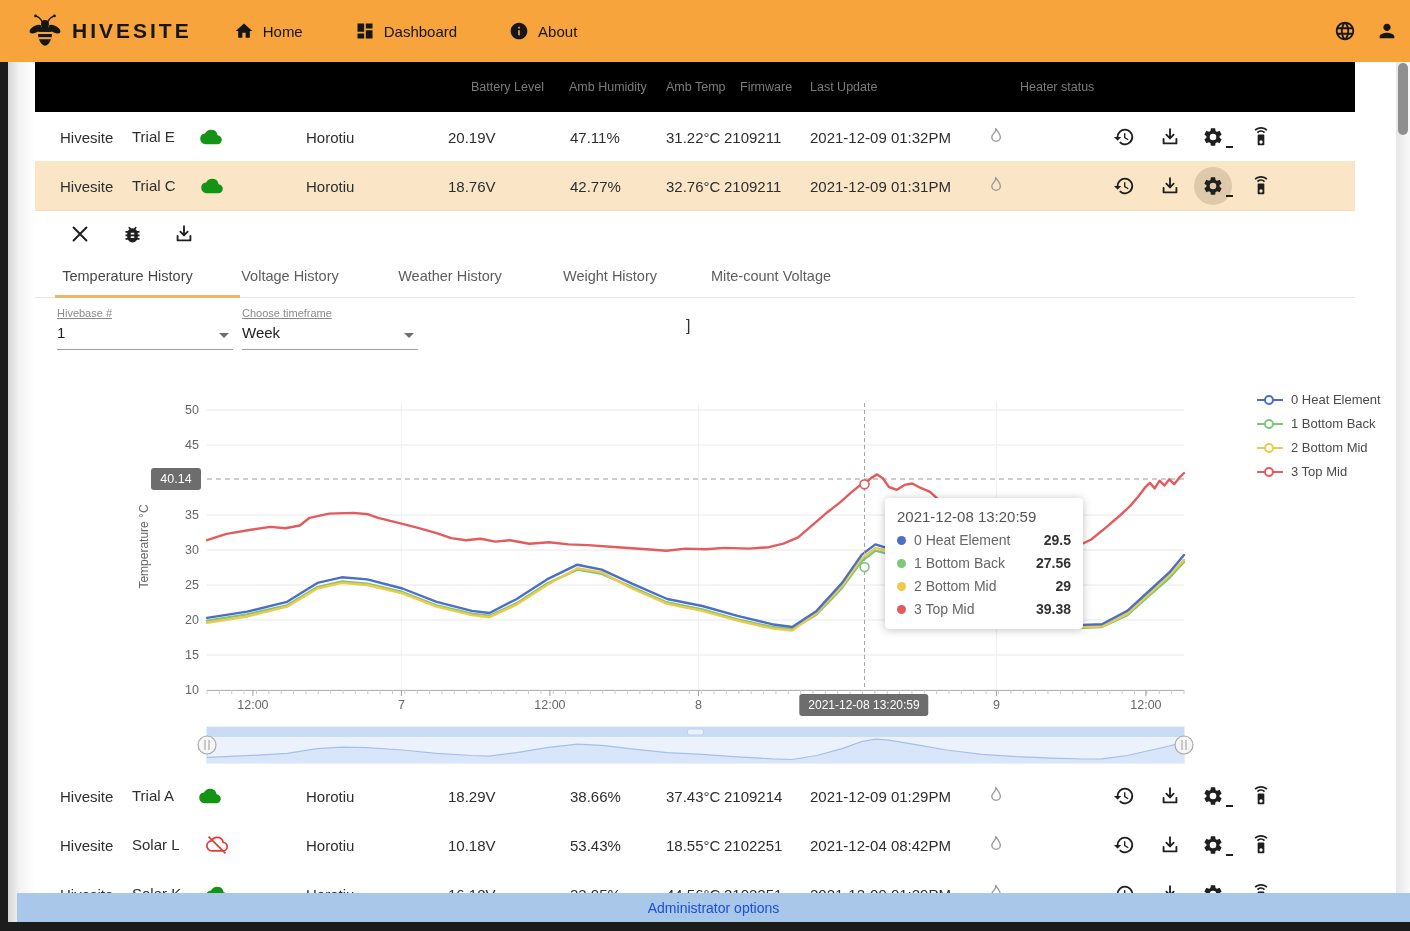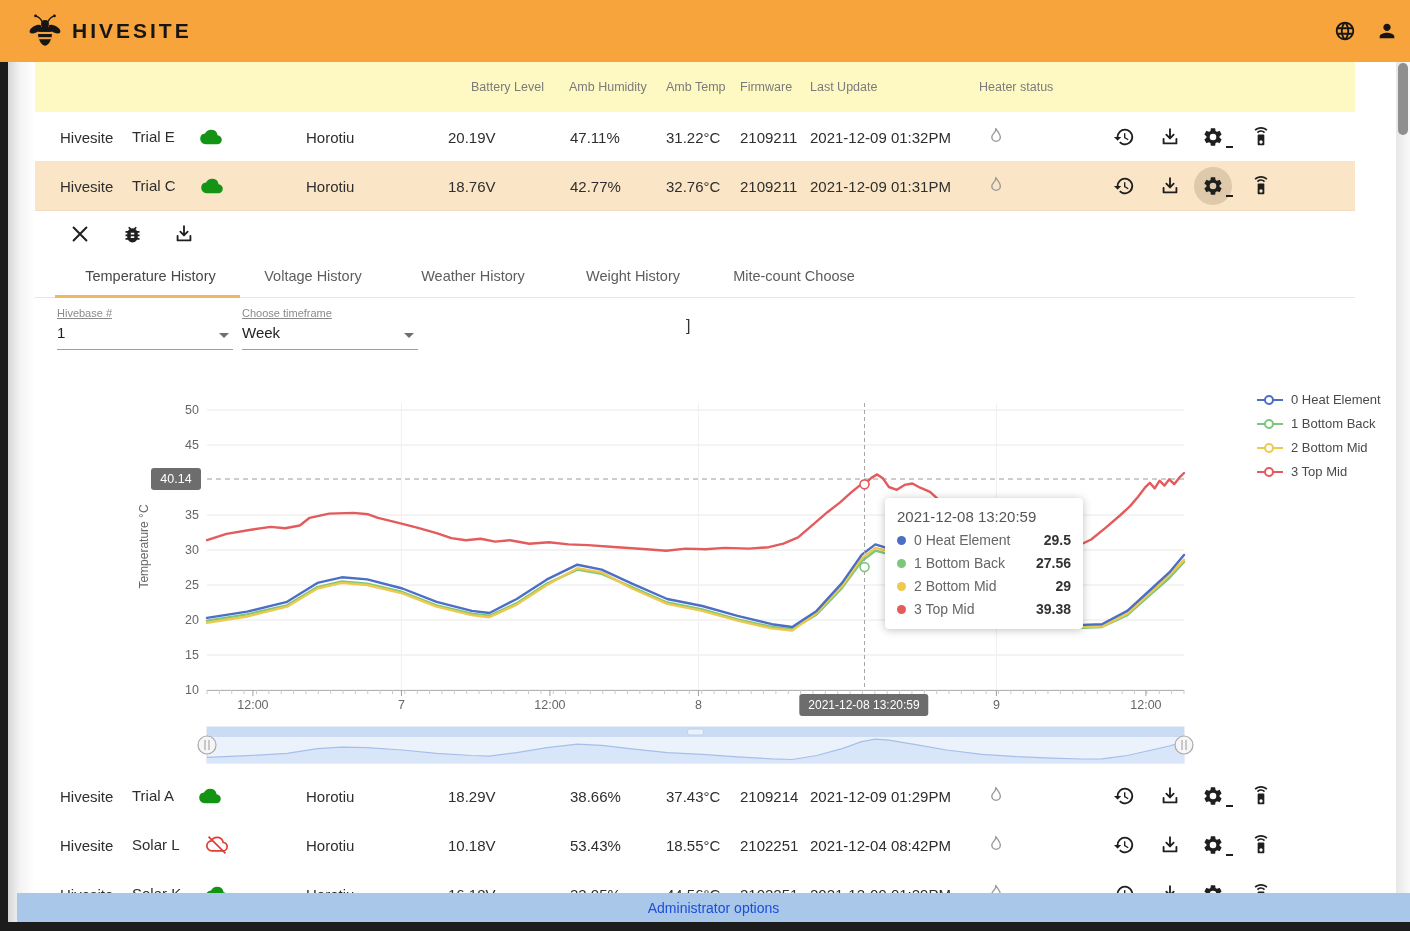--- a/index.html
+++ b/index.html
@@ -17,44 +17,44 @@
   .header-right{margin-left:auto;display:flex;align-items:center;gap:20px;margin-right:12px;}
   .hdr-ic{width:22px;height:22px;cursor:pointer;}
 
   
   .page{position:absolute;left:8px;top:62px;right:0;bottom:9px;background:#fff;overflow:hidden;}
   .page-shade{position:absolute;left:0;top:0;bottom:0;width:27px;z-index:4;pointer-events:none;
               background:linear-gradient(to right,#d6d6d6,#f4f4f4 45%,#ffffff);}
 
   
   .table-layer{position:absolute;inset:0;z-index:1;}
-  .thead{position:absolute;top:0;left:0;width:1347px;height:50px;background:#fef9c3;border-bottom:1px solid #e2e2e2;}
+  .thead{position:absolute;top:0;left:0;width:1347px;height:50px;background:#000000;border-bottom:1px solid #e2e2e2;}
   .th{position:absolute;top:50%;transform:translateY(-50%);font-size:12.5px;color:#7b7b7b;white-space:nowrap;}
-  .th1{left:463px;} .th2{left:561px;} .th3{left:658px;} .th4{left:732px;} .th5{left:802px;} .th6{left:971px;}
+  .th1{left:463px;} .th2{left:561px;} .th3{left:658px;} .th4{left:732px;} .th5{left:802px;} .th6{left:1012px;}
 
   .trow{position:absolute;left:0;width:1347px;height:49px;background:#fff;border-bottom:1px solid #e8e8e8;cursor:pointer;}
   .trow.hl{background:#fae5c7;border-bottom-color:#f0ddc0;}
   .cell{position:absolute;top:50%;transform:translateY(-50%);font-size:15px;color:#2e2e2e;white-space:nowrap;}
   .f-site{left:52px;} .f-name{left:124px;display:flex;align-items:center;gap:24px;}
   .f-loc{left:298px;text-align:right;} .f-bat{left:440px;} .f-hum{left:562px;} .f-temp{left:658px;}
-  .f-fw{left:732px;} .f-date{left:802px;}
+  .f-fw{left:716px;} .f-date{left:802px;}
   .f-flame{left:977px;}
   .act{position:absolute;top:50%;transform:translateY(-50%);width:38px;height:38px;display:flex;
        align-items:center;justify-content:center;cursor:pointer;border-radius:50%;}
   .a1{left:1097px;} .a2{left:1143px;} .a3{left:1186px;} .a4{left:1234px;}
   .act.ring{background:rgba(95,75,40,.18);}
   .gear-underscore{position:absolute;right:-1px;bottom:8px;width:7px;height:2px;background:#1f1f1f;}
 
   
   .panel{position:absolute;top:149px;left:0;width:1347px;height:560px;background:#fff;z-index:3;}
   .panel-icons{position:absolute;left:57px;top:8px;display:flex;gap:22px;}
   .pbtn{width:30px;height:30px;display:flex;align-items:center;justify-content:center;cursor:pointer;}
 
   .tabs{position:absolute;top:44px;left:0;right:0;height:42px;border-bottom:1px solid #e6e6e6;
-        display:flex;padding-left:50px;}
+        display:flex;padding-left:27px;}
   .tab{display:flex;align-items:center;justify-content:center;font-size:14.5px;color:#5d5d5d;cursor:pointer;}
   .tab:nth-child(1){width:185px;} .tab:nth-child(2){width:140px;} .tab:nth-child(3){width:180px;}
   .tab:nth-child(4){width:140px;} .tab:nth-child(5){width:182px;}
   .tab.active{color:#474747;}
   .tab-underline{position:absolute;left:47px;bottom:-1px;width:185px;height:3px;background:#efb766;}
 
   .ctrl{position:absolute;top:96px;height:42px;border-bottom:1px solid #9e9e9e;cursor:pointer;}
   .ctrl-1{left:49px;width:176px;} .ctrl-2{left:234px;width:176px;}
   .ctrl-label{position:absolute;top:0;left:0;font-size:11px;color:#8b8b8b;text-decoration:underline;}
   .ctrl-value{position:absolute;top:17px;left:0;font-size:15px;color:#222;}
@@ -108,20 +108,40 @@
           <ellipse cx="10" cy="16" rx="7" ry="3.6" transform="rotate(-30 10 16)"></ellipse>
           <ellipse cx="30" cy="16" rx="7" ry="3.6" transform="rotate(30 30 16)"></ellipse>
           <circle cx="20" cy="10.5" r="4.2"></circle>
           <path d="M20 13c4.6 0 7.4 3.6 7.4 8S24.6 33.5 20 33.5 12.6 25.4 12.6 21 15.4 13 20 13z"></path>
         </g>
         <rect x="12.5" y="19" width="15" height="2.2" fill="#f7a43c"></rect>
         <rect x="13.2" y="24.5" width="13.6" height="2.2" fill="#f7a43c"></rect>
       </svg>
       <span class="brand-text">HIVESITE</span>
     </div>
+    <div class="nav">
+      <div class="nav-item">
+        <svg width="20" height="20" viewBox="0 0 24 24" fill="#161616">
+            <path d="M10 20v-6h4v6h5v-8h3L12 3 2 12h3v8z"></path>
+          </svg>
+        <span>Home</span>
+      </div>
+      <div class="nav-item">
+        <svg width="20" height="20" viewBox="0 0 24 24" fill="#161616">
+            <path d="M3 13h8V3H3v10zm0 8h8v-6H3v6zm10 0h8V11h-8v10zm0-18v6h8V3h-8z"></path>
+          </svg>
+        <span>Dashboard</span>
+      </div>
+      <div class="nav-item">
+        <svg width="20" height="20" viewBox="0 0 24 24" fill="#161616">
+            <path d="M12 2C6.48 2 2 6.48 2 12s4.48 10 10 10 10-4.48 10-10S17.52 2 12 2zm1 15h-2v-6h2v6zm0-8h-2V7h2v2z"></path>
+          </svg>
+        <span>About</span>
+      </div>
+    </div>
     <div class="header-right">
       <svg class="hdr-ic" viewBox="0 0 24 24" fill="#161616">
           <path d="M11.99 2C6.47 2 2 6.48 2 12s4.47 10 9.99 10C17.52 22 22 17.52 22 12S17.52 2 11.99 2zm6.93 6h-2.95a15.65 15.65 0 0 0-1.38-3.56A8.03 8.03 0 0 1 18.92 8zM12 4.04c.83 1.2 1.48 2.53 1.91 3.96h-3.82c.43-1.43 1.08-2.76 1.91-3.96zM4.26 14C4.1 13.36 4 12.69 4 12s.1-1.36.26-2h3.38c-.08.66-.14 1.32-.14 2 0 .68.06 1.34.14 2H4.26zm.82 2h2.95c.32 1.25.78 2.45 1.38 3.56A7.987 7.987 0 0 1 5.08 16zm2.95-8H5.08a7.987 7.987 0 0 1 4.33-3.56A15.65 15.65 0 0 0 8.03 8zM12 19.96c-.83-1.2-1.48-2.53-1.91-3.96h3.82c-.43 1.43-1.08 2.76-1.91 3.96zM14.34 14H9.66c-.09-.66-.16-1.32-.16-2 0-.68.07-1.35.16-2h4.68c.09.65.16 1.32.16 2 0 .68-.07 1.34-.16 2zm.25 5.56c.6-1.11 1.06-2.31 1.38-3.56h2.95a8.03 8.03 0 0 1-4.33 3.56zM16.36 14c.08-.66.14-1.32.14-2 0-.68-.06-1.34-.14-2h3.38c.16.64.26 1.31.26 2s-.1 1.36-.26 2h-3.38z"></path>
         </svg>
       <svg class="hdr-ic" viewBox="0 0 24 24" fill="#161616">
           <path d="M12 12c2.21 0 4-1.79 4-4s-1.79-4-4-4-4 1.79-4 4 1.79 4 4 4zm0 2c-2.67 0-8 1.34-8 4v2h16v-2c0-2.66-5.33-4-8-4z"></path>
         </svg>
     </div>
   </div>
 
@@ -365,21 +385,21 @@
               <path d="M12 3.5v10M12 13.5l-4-4M12 13.5l4-4M5 14v5h14v-5"></path>
             </svg>
         </span>
       </div>
 
       <div class="tabs">
         <span class="tab active">Temperature History</span>
         <span class="tab">Voltage History</span>
         <span class="tab">Weather History</span>
         <span class="tab">Weight History</span>
-        <span class="tab">Mite-count Choose</span>
+        <span class="tab">Mite-count Voltage</span>
         <span class="tab-underline"></span>
       </div>
 
       <div class="ctrl ctrl-1">
         <span class="ctrl-label">Hivebase #</span>
         <span class="ctrl-value">1</span>
         <span class="caret"></span>
       </div>
       <div class="ctrl ctrl-2">
         <span class="ctrl-label">Choose timeframe</span>

